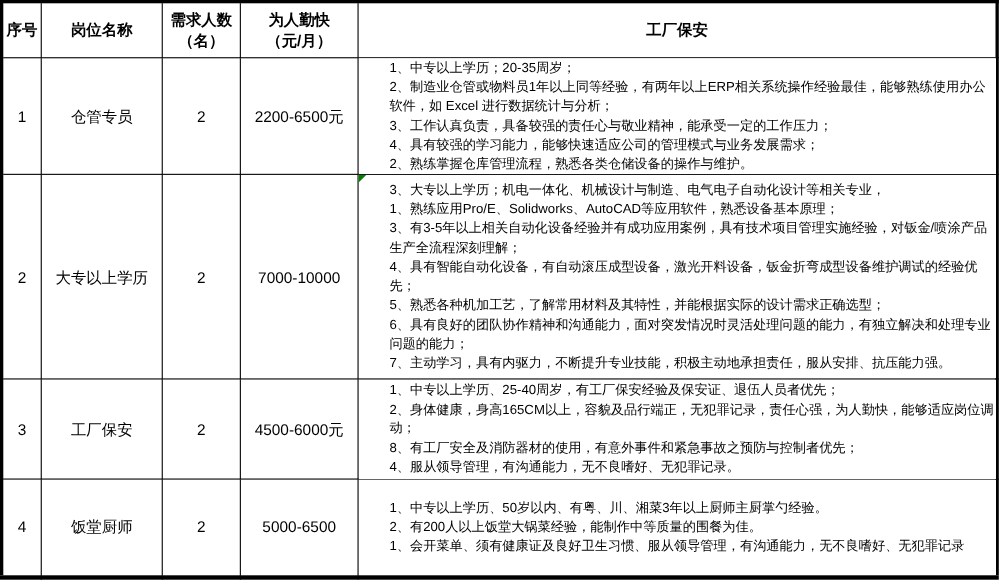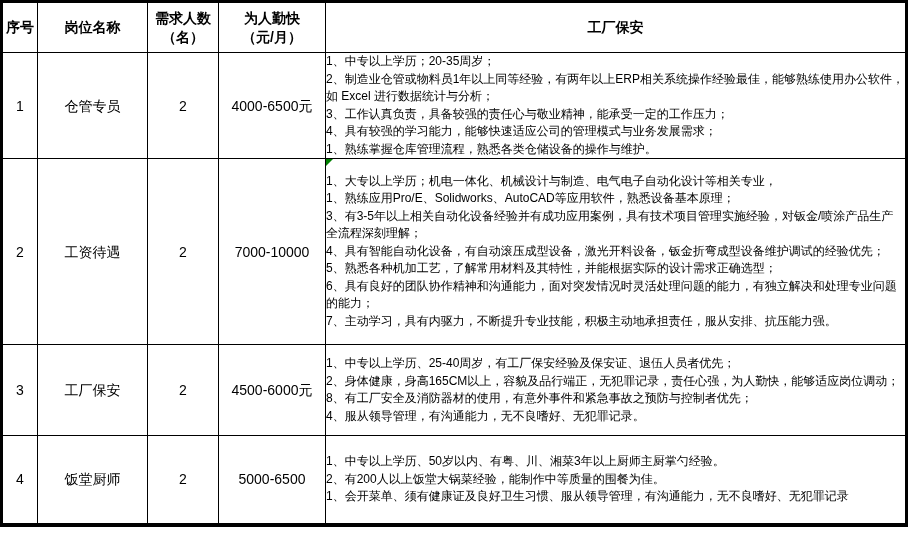--- a/index.html
+++ b/index.html
@@ -52,20 +52,21 @@
     font-size: 12px;
     text-align: left;
     vertical-align: middle;
     line-height: 17.5px;
     padding: 2px 4px 2px 2px;
     position: relative;
   }
   td.cell-req .req-line {
     white-space: normal;
     word-break: break-all;
+    margin-left: 28px;
   }
   .error-triangle {
     position: absolute;
     top: 0;
     left: 0;
     width: 0;
     height: 0;
     border-top: 7px solid #008000;
     border-right: 7px solid transparent;
   }
@@ -91,37 +92,37 @@
         <th class="hdr">为人勤快
 （元/月）</th>
         <th class="hdr">工厂保安</th>
       </tr>
     </thead>
     <tbody>
       <tr style="height:106px">
         <td class="cell-center">1</td>
         <td class="cell-center">仓管专员</td>
         <td class="cell-center">2</td>
-        <td class="cell-center">4000-6500元</td>
+        <td class="cell-center">2200-6500元</td>
         <td class="cell-req">
           <div class="req-line">1、中专以上学历；20-35周岁；</div>
           <div class="req-line">2、制造业仓管或物料员1年以上同等经验，有两年以上ERP相关系统操作经验最佳，能够熟练使用办公软件，如 Excel 进行数据统计与分析；</div>
           <div class="req-line">3、工作认真负责，具备较强的责任心与敬业精神，能承受一定的工作压力；</div>
           <div class="req-line">4、具有较强的学习能力，能够快速适应公司的管理模式与业务发展需求；</div>
-          <div class="req-line">1、熟练掌握仓库管理流程，熟悉各类仓储设备的操作与维护。</div>
+          <div class="req-line">2、熟练掌握仓库管理流程，熟悉各类仓储设备的操作与维护。</div>
         </td>
       </tr>
       <tr style="height:186px">
         <td class="cell-center">2</td>
-        <td class="cell-center">工资待遇</td>
+        <td class="cell-center">大专以上学历</td>
         <td class="cell-center">2</td>
         <td class="cell-center">7000-10000</td>
         <td class="cell-req">
           <span class="error-triangle"></span>
-          <div class="req-line">1、大专以上学历；机电一体化、机械设计与制造、电气电子自动化设计等相关专业，</div>
+          <div class="req-line">3、大专以上学历；机电一体化、机械设计与制造、电气电子自动化设计等相关专业，</div>
           <div class="req-line">1、熟练应用Pro/E、Solidworks、AutoCAD等应用软件，熟悉设备基本原理；</div>
           <div class="req-line">3、有3-5年以上相关自动化设备经验并有成功应用案例，具有技术项目管理实施经验，对钣金/喷涂产品生产全流程深刻理解；</div>
           <div class="req-line">4、具有智能自动化设备，有自动滚压成型设备，激光开料设备，钣金折弯成型设备维护调试的经验优先；</div>
           <div class="req-line">5、熟悉各种机加工艺，了解常用材料及其特性，并能根据实际的设计需求正确选型；</div>
           <div class="req-line">6、具有良好的团队协作精神和沟通能力，面对突发情况时灵活处理问题的能力，有独立解决和处理专业问题的能力；</div>
           <div class="req-line">7、主动学习，具有内驱力，不断提升专业技能，积极主动地承担责任，服从安排、抗压能力强。</div>
         </td>
       </tr>
       <tr style="height:91px">
         <td class="cell-center">3</td>

